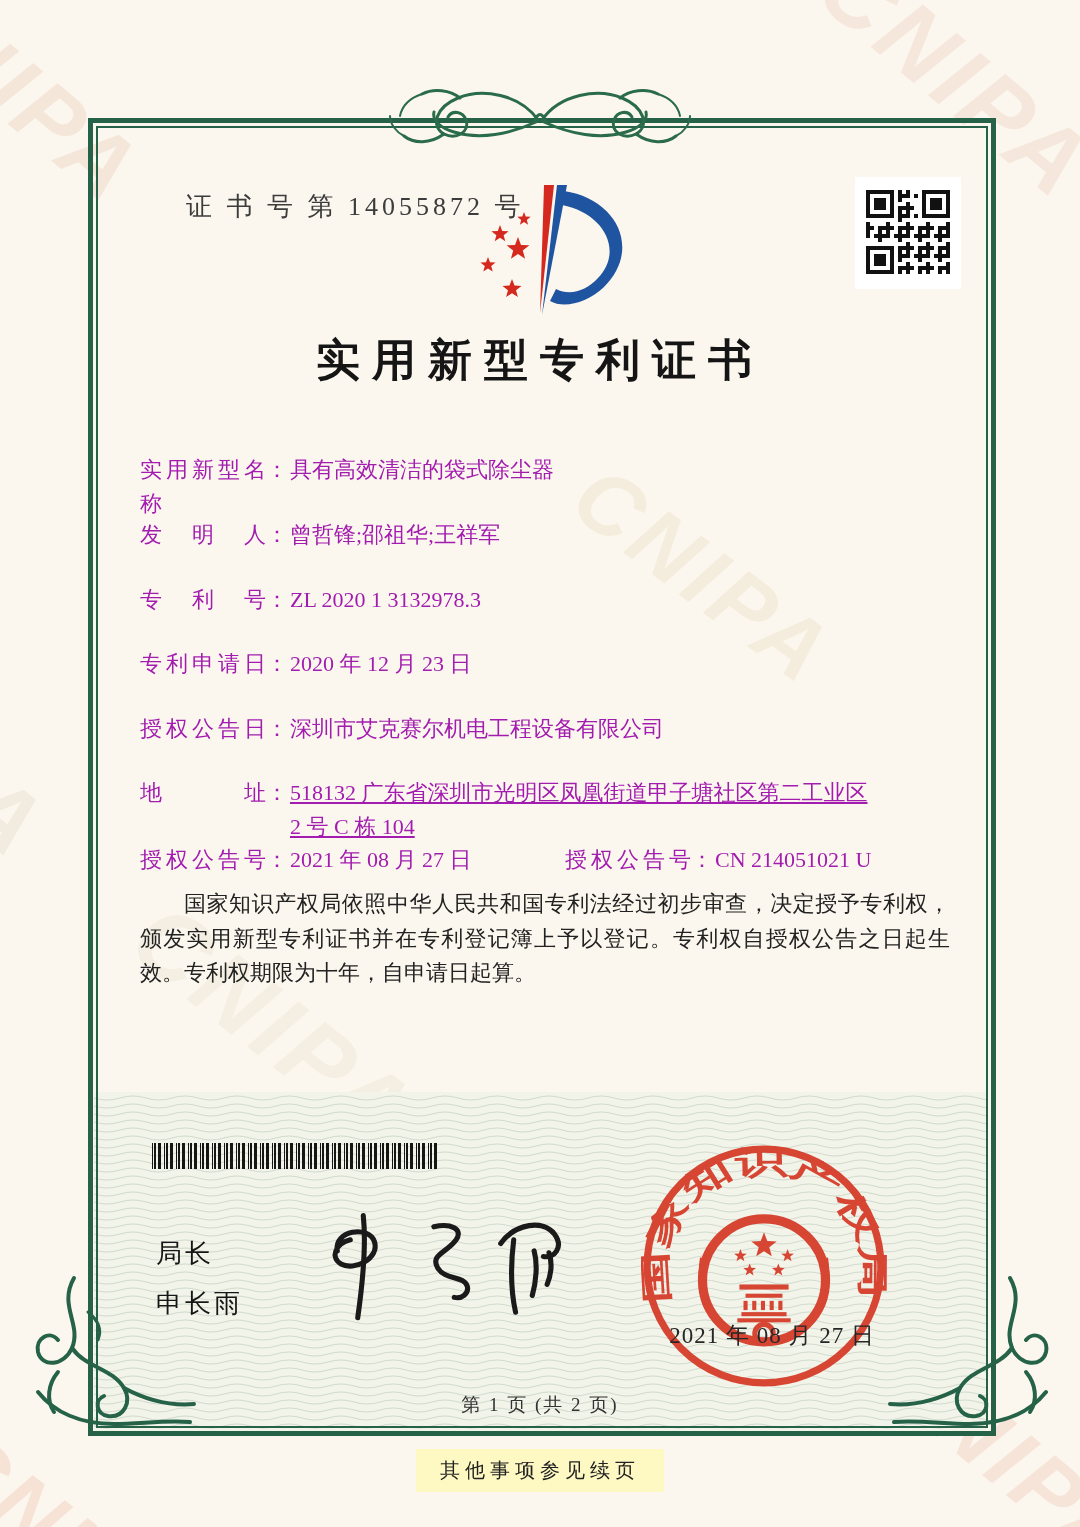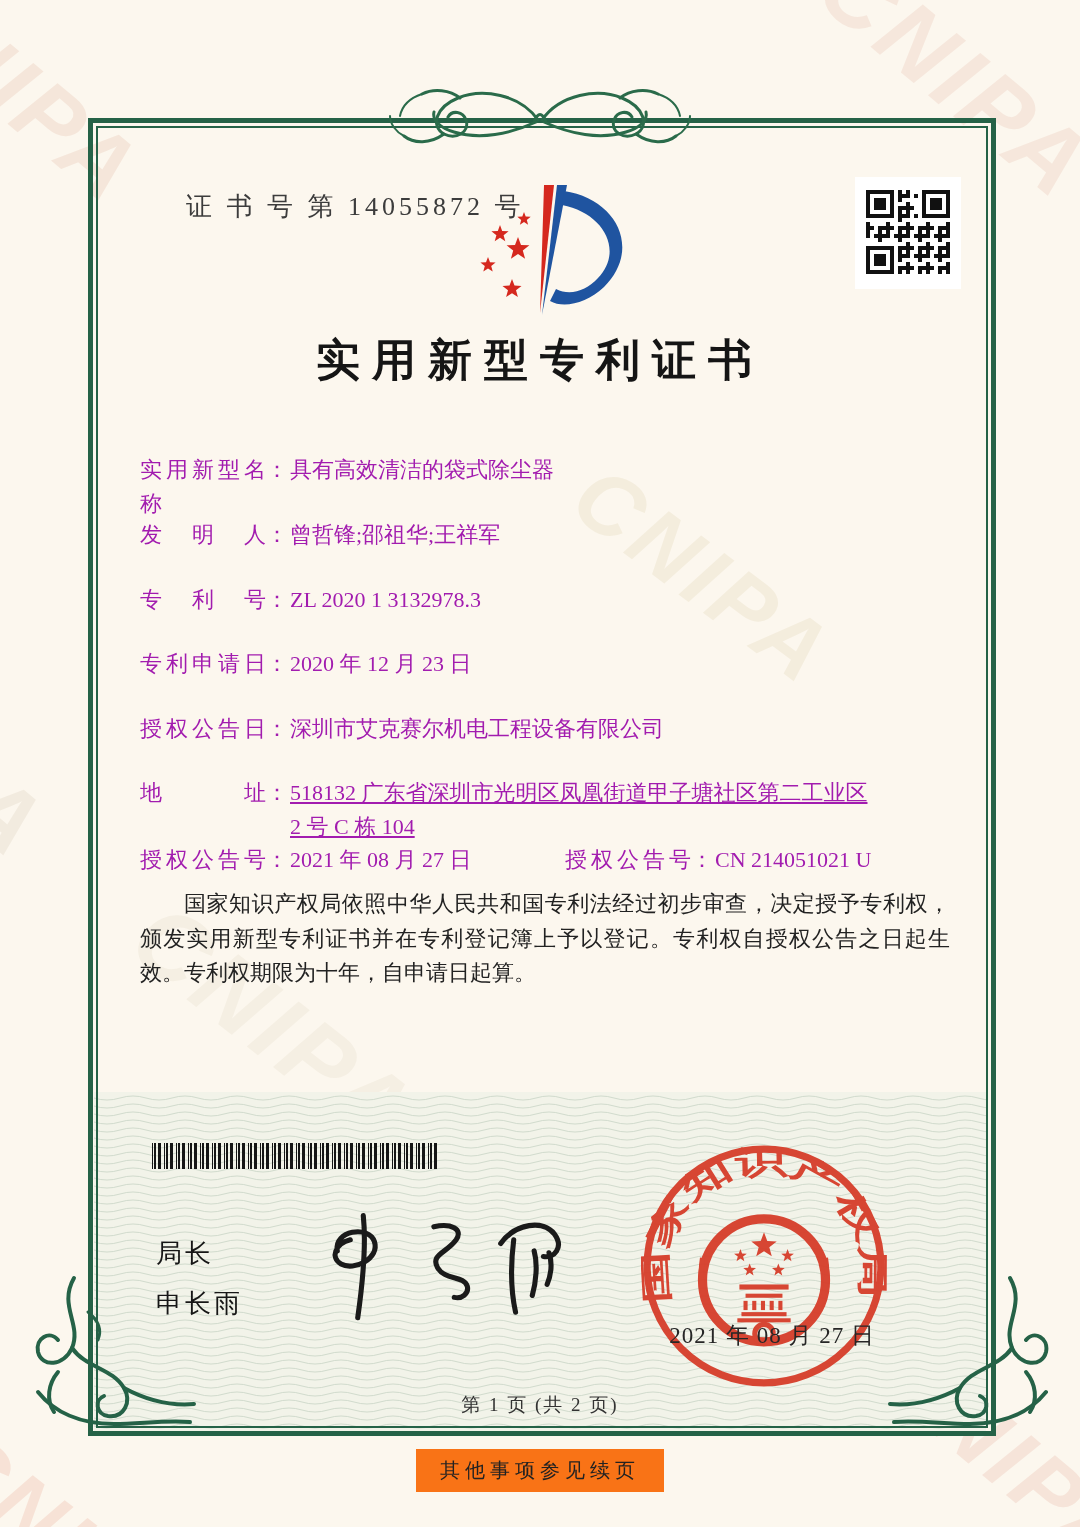--- a/index.html
+++ b/index.html
@@ -65,21 +65,21 @@
   }
   .director-title{top:1236px;} .director-name{top:1286px;}
   .signature{position:absolute; left:315px; top:1198px; z-index:6;}
   .seal{position:absolute; left:641px; top:1143px; z-index:6; opacity:.95;}
   .seal-date{position:absolute; left:652px; top:1320px; width:240px; z-index:7;
              text-align:center; font-size:23px; letter-spacing:1px; color:#262626;}
   .page-info{position:absolute; left:0; top:1392px; width:100%; z-index:5;
              text-align:center; font-size:19px; letter-spacing:2px; color:#333;}
   .footer-note{
     position:absolute; left:50%; top:1449px; transform:translateX(-50%); z-index:5;
-    background:#f97316; padding:8px 24px; font-size:20px; letter-spacing:5px; color:#222;
+    background:#fef9c3; padding:8px 24px; font-size:20px; letter-spacing:5px; color:#222;
   }
 </style>
 </head>
 <body>
 
 <div class="page">
 
   <div class="wm wm1">CNIPA</div>
   <div class="wm wm2">CNIPA</div>
   <div class="wm wm3">CNIPA</div>

